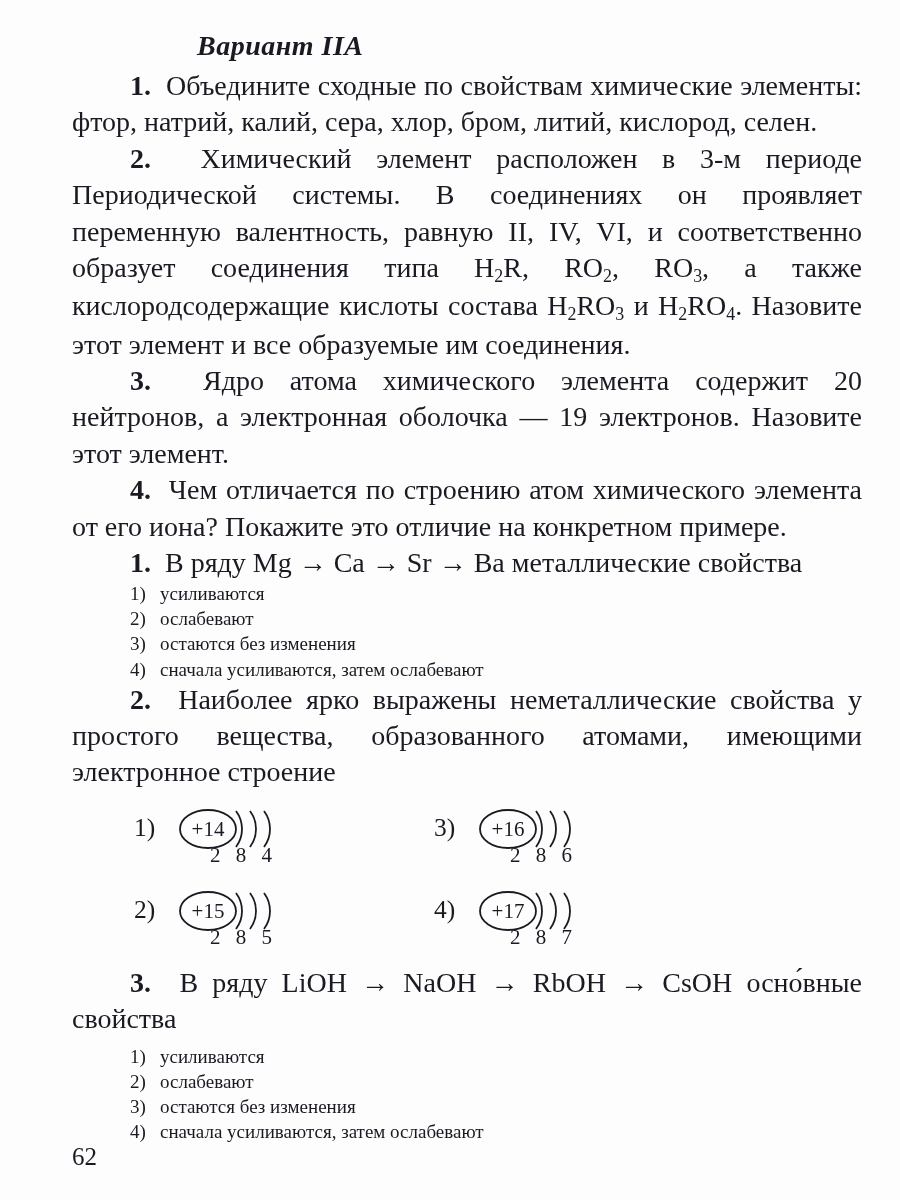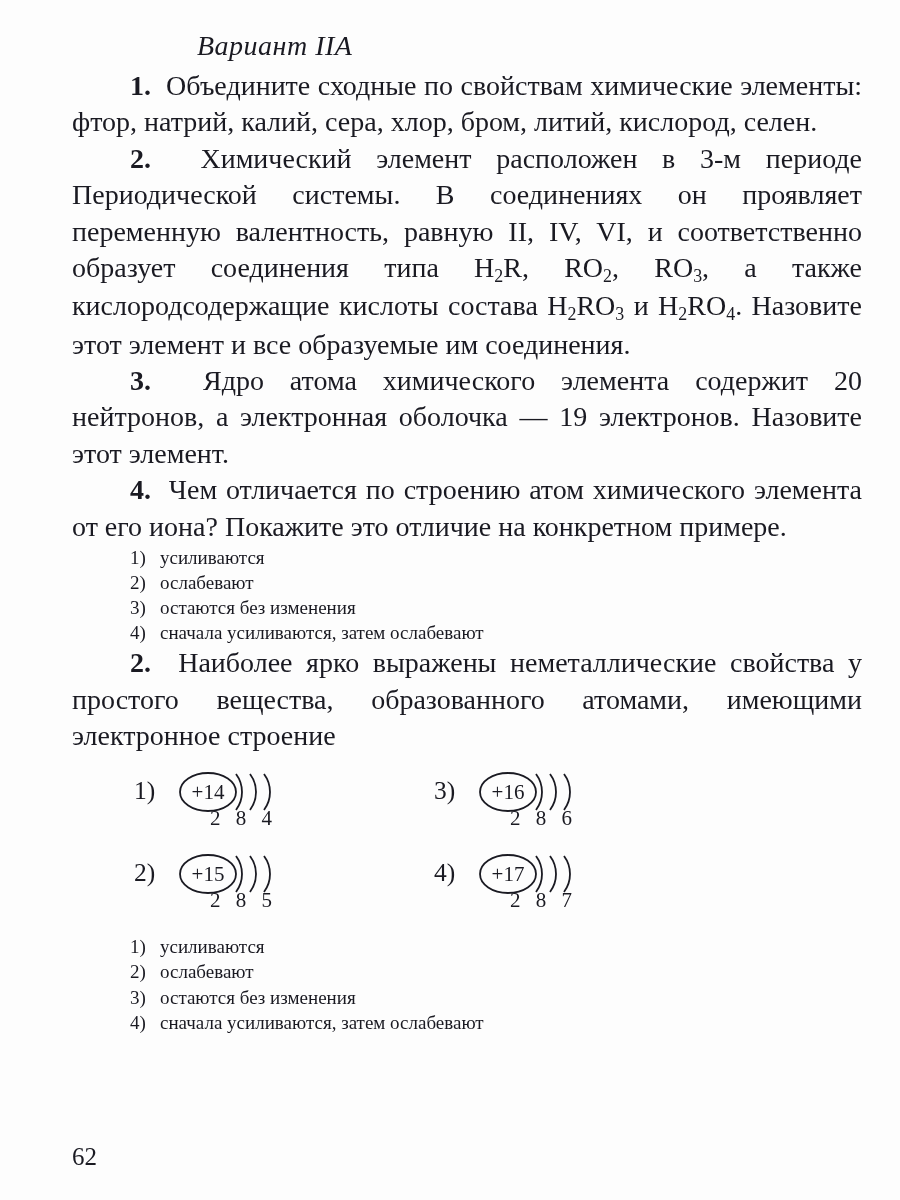--- a/index.html
+++ b/index.html
@@ -19,21 +19,21 @@
   .content {
     position: absolute;
     left: 72px;
     top: 30px;
     width: 790px;
   }
 
   
   .variant-heading {
     font-style: italic;
-    font-weight: normal;
+    font-weight: bold;
     font-size: 28px;
     letter-spacing: 0.5px;
     margin: 0 0 6px 0;
     padding-left: 125px;
   }
   .variant-heading.second {
     margin-top: 40px;
   }
 
   
@@ -148,20 +148,23 @@
     <p class="task">
       <span class="tasknum">3.</span><span>Ядро атома химического элемента содержит 20 нейтронов, а электронная оболочка — 19 электронов. Назовите этот элемент.</span>
     </p>
 
     <p class="task">
       <span class="tasknum">4.</span><span>Чем отличается по строению атом химического элемента от его иона? Покажите это отличие на конкретном примере.</span>
     </p>
 
 
 
+    <p class="task last-of-block">
+      <span class="tasknum">1.</span><span>В ряду Mg → Ca → Sr → Ba металлические свойства</span>
+    </p>
 
     <ul class="options">
       <li class="option"><span class="opt-mark">1)</span><span>усиливаются</span></li>
       <li class="option"><span class="opt-mark">2)</span><span>ослабевают</span></li>
       <li class="option"><span class="opt-mark">3)</span><span>остаются без изменения</span></li>
       <li class="option"><span class="opt-mark">4)</span><span>сначала усиливаются, затем ослабевают</span></li>
     </ul>
 
     <p class="task">
       <span class="tasknum">2.</span><span>Наиболее ярко выражены неметаллические свойства у простого вещества, образованного атомами, имеющими электронное строение</span>
@@ -220,20 +223,23 @@
             <path d="M 76 4 A 30 30 0 0 1 76 40" fill="none" stroke="#1a1a22" stroke-width="1.8"></path>
             <path d="M 90 4 A 30 30 0 0 1 90 40" fill="none" stroke="#1a1a22" stroke-width="1.8"></path>
             <text class="nucleus-label" x="34" y="29" text-anchor="middle" font-family="Liberation Serif, serif" font-size="21" fill="#1a1a22">+17</text>
           </svg>
           <span class="shell-counts">2 8 7</span>
         </div>
       </div>
 
     </div>
 
+    <p class="task">
+      <span class="tasknum">3.</span><span>В ряду LiOH → NaOH → RbOH → CsOH осно́вные свойства</span>
+    </p>
 
     <div class="spacer-sm"></div>
 
     <ul class="options">
       <li class="option"><span class="opt-mark">1)</span><span>усиливаются</span></li>
       <li class="option"><span class="opt-mark">2)</span><span>ослабевают</span></li>
       <li class="option"><span class="opt-mark">3)</span><span>остаются без изменения</span></li>
       <li class="option"><span class="opt-mark">4)</span><span>сначала усиливаются, затем ослабевают</span></li>
     </ul>
 

